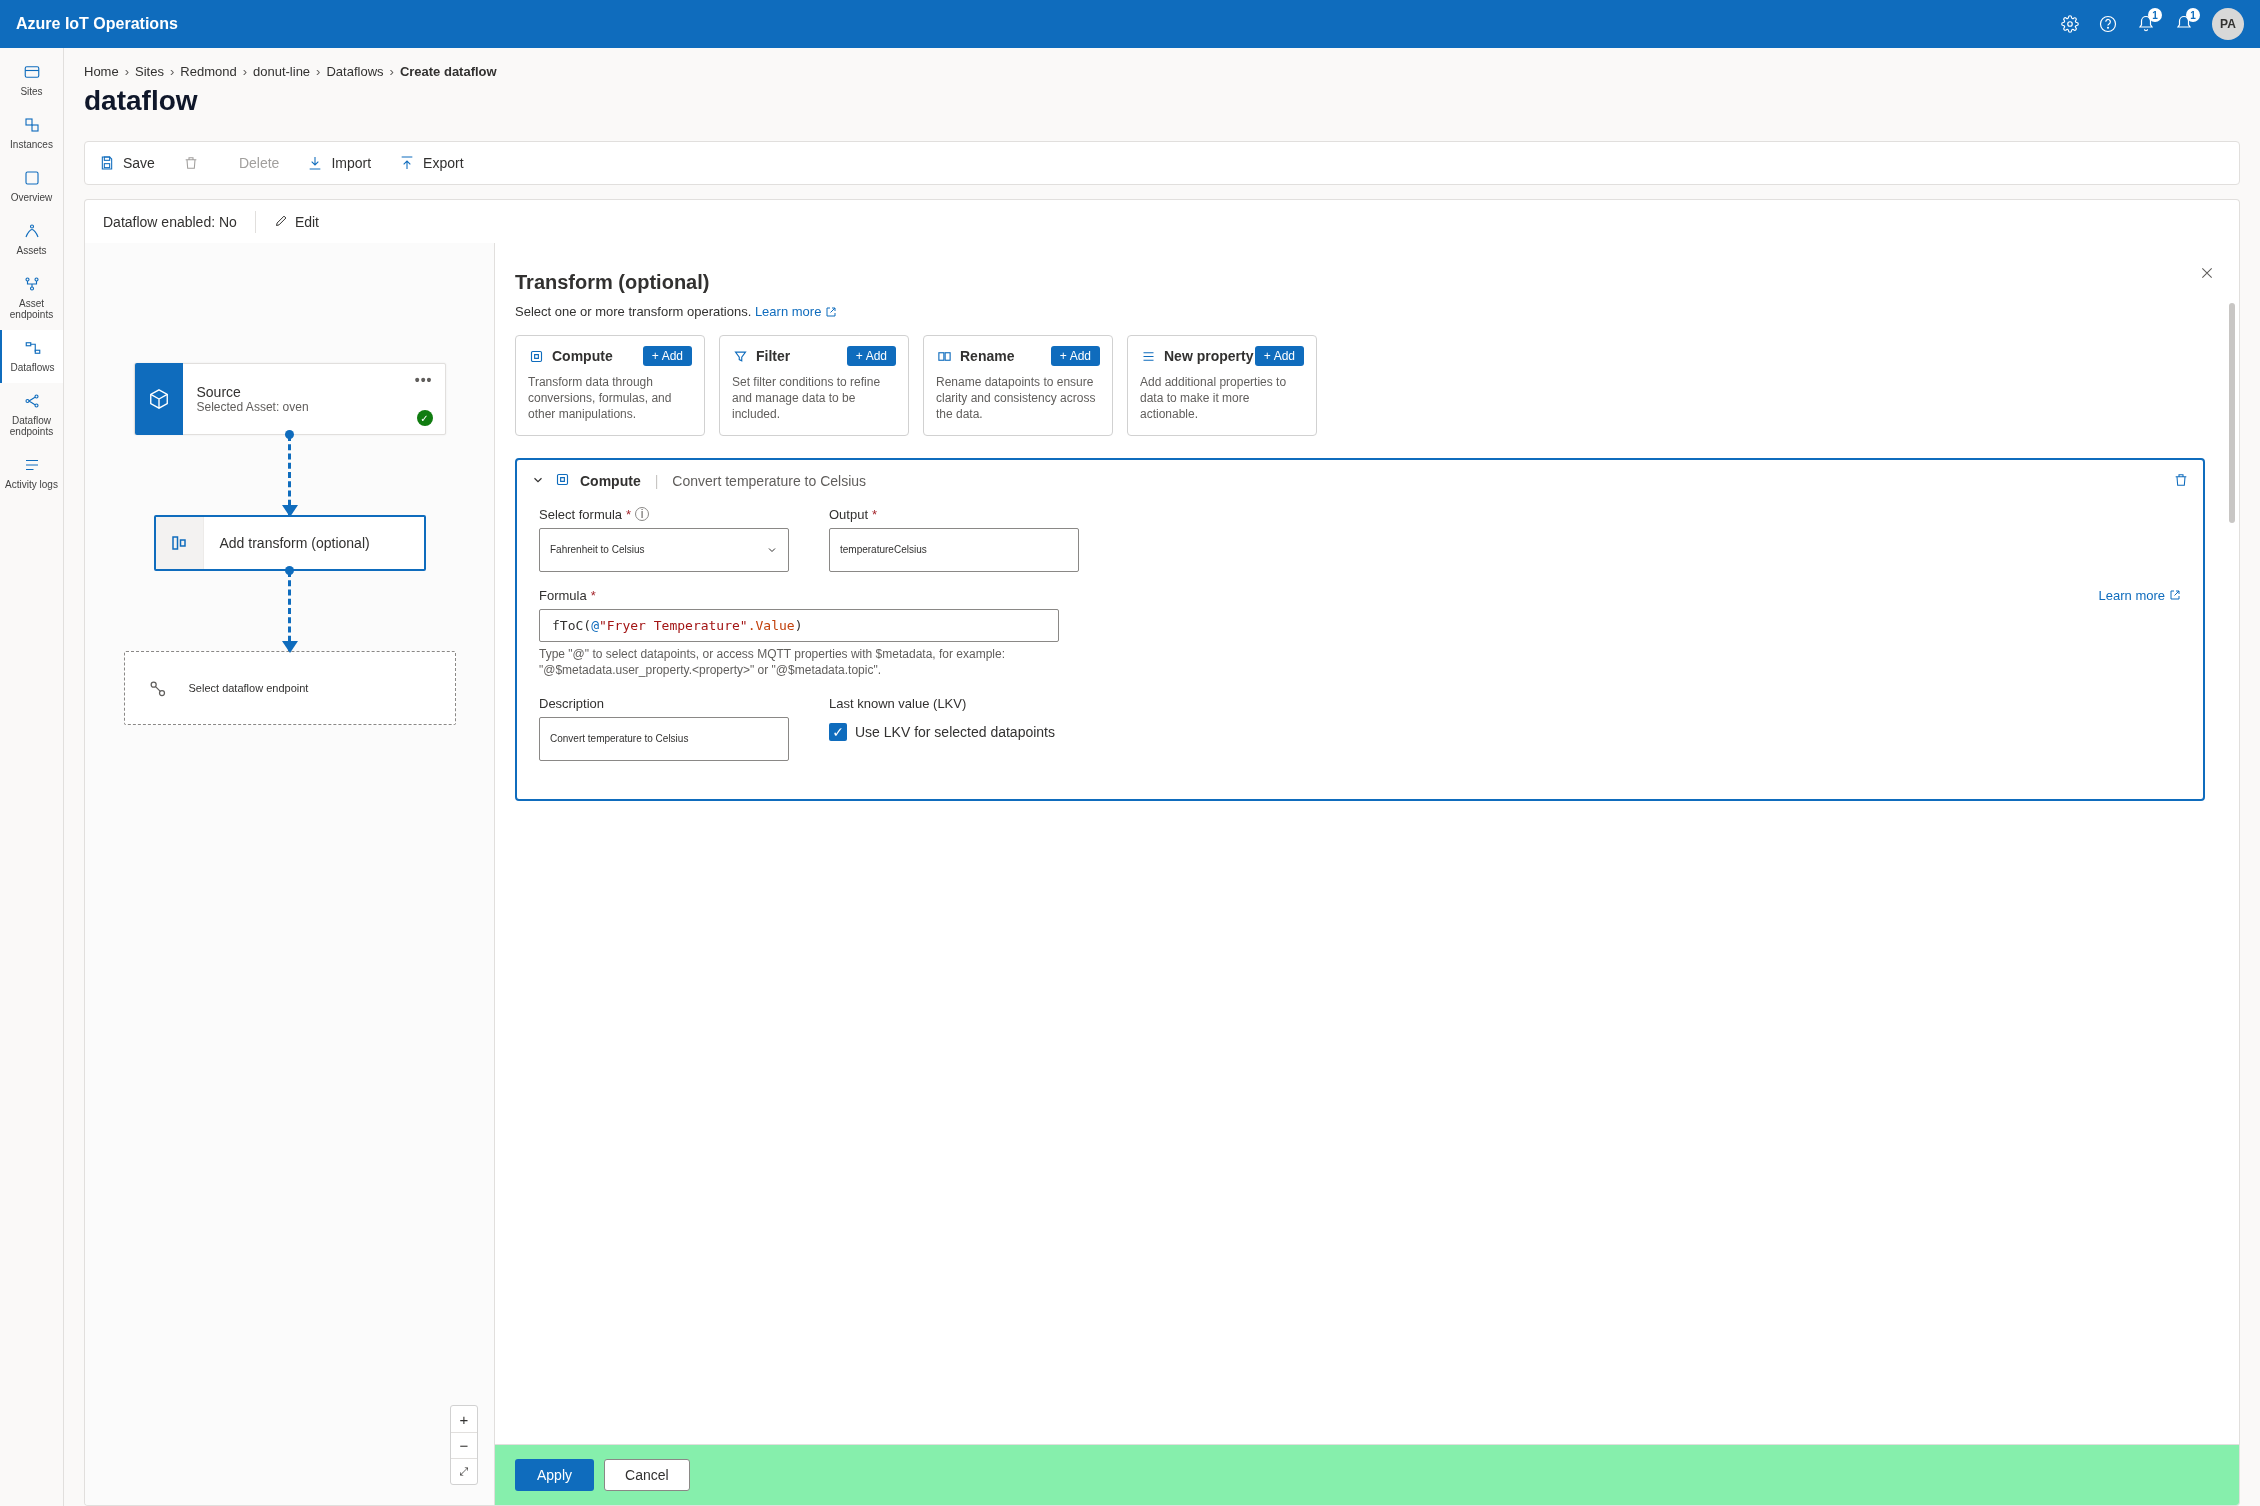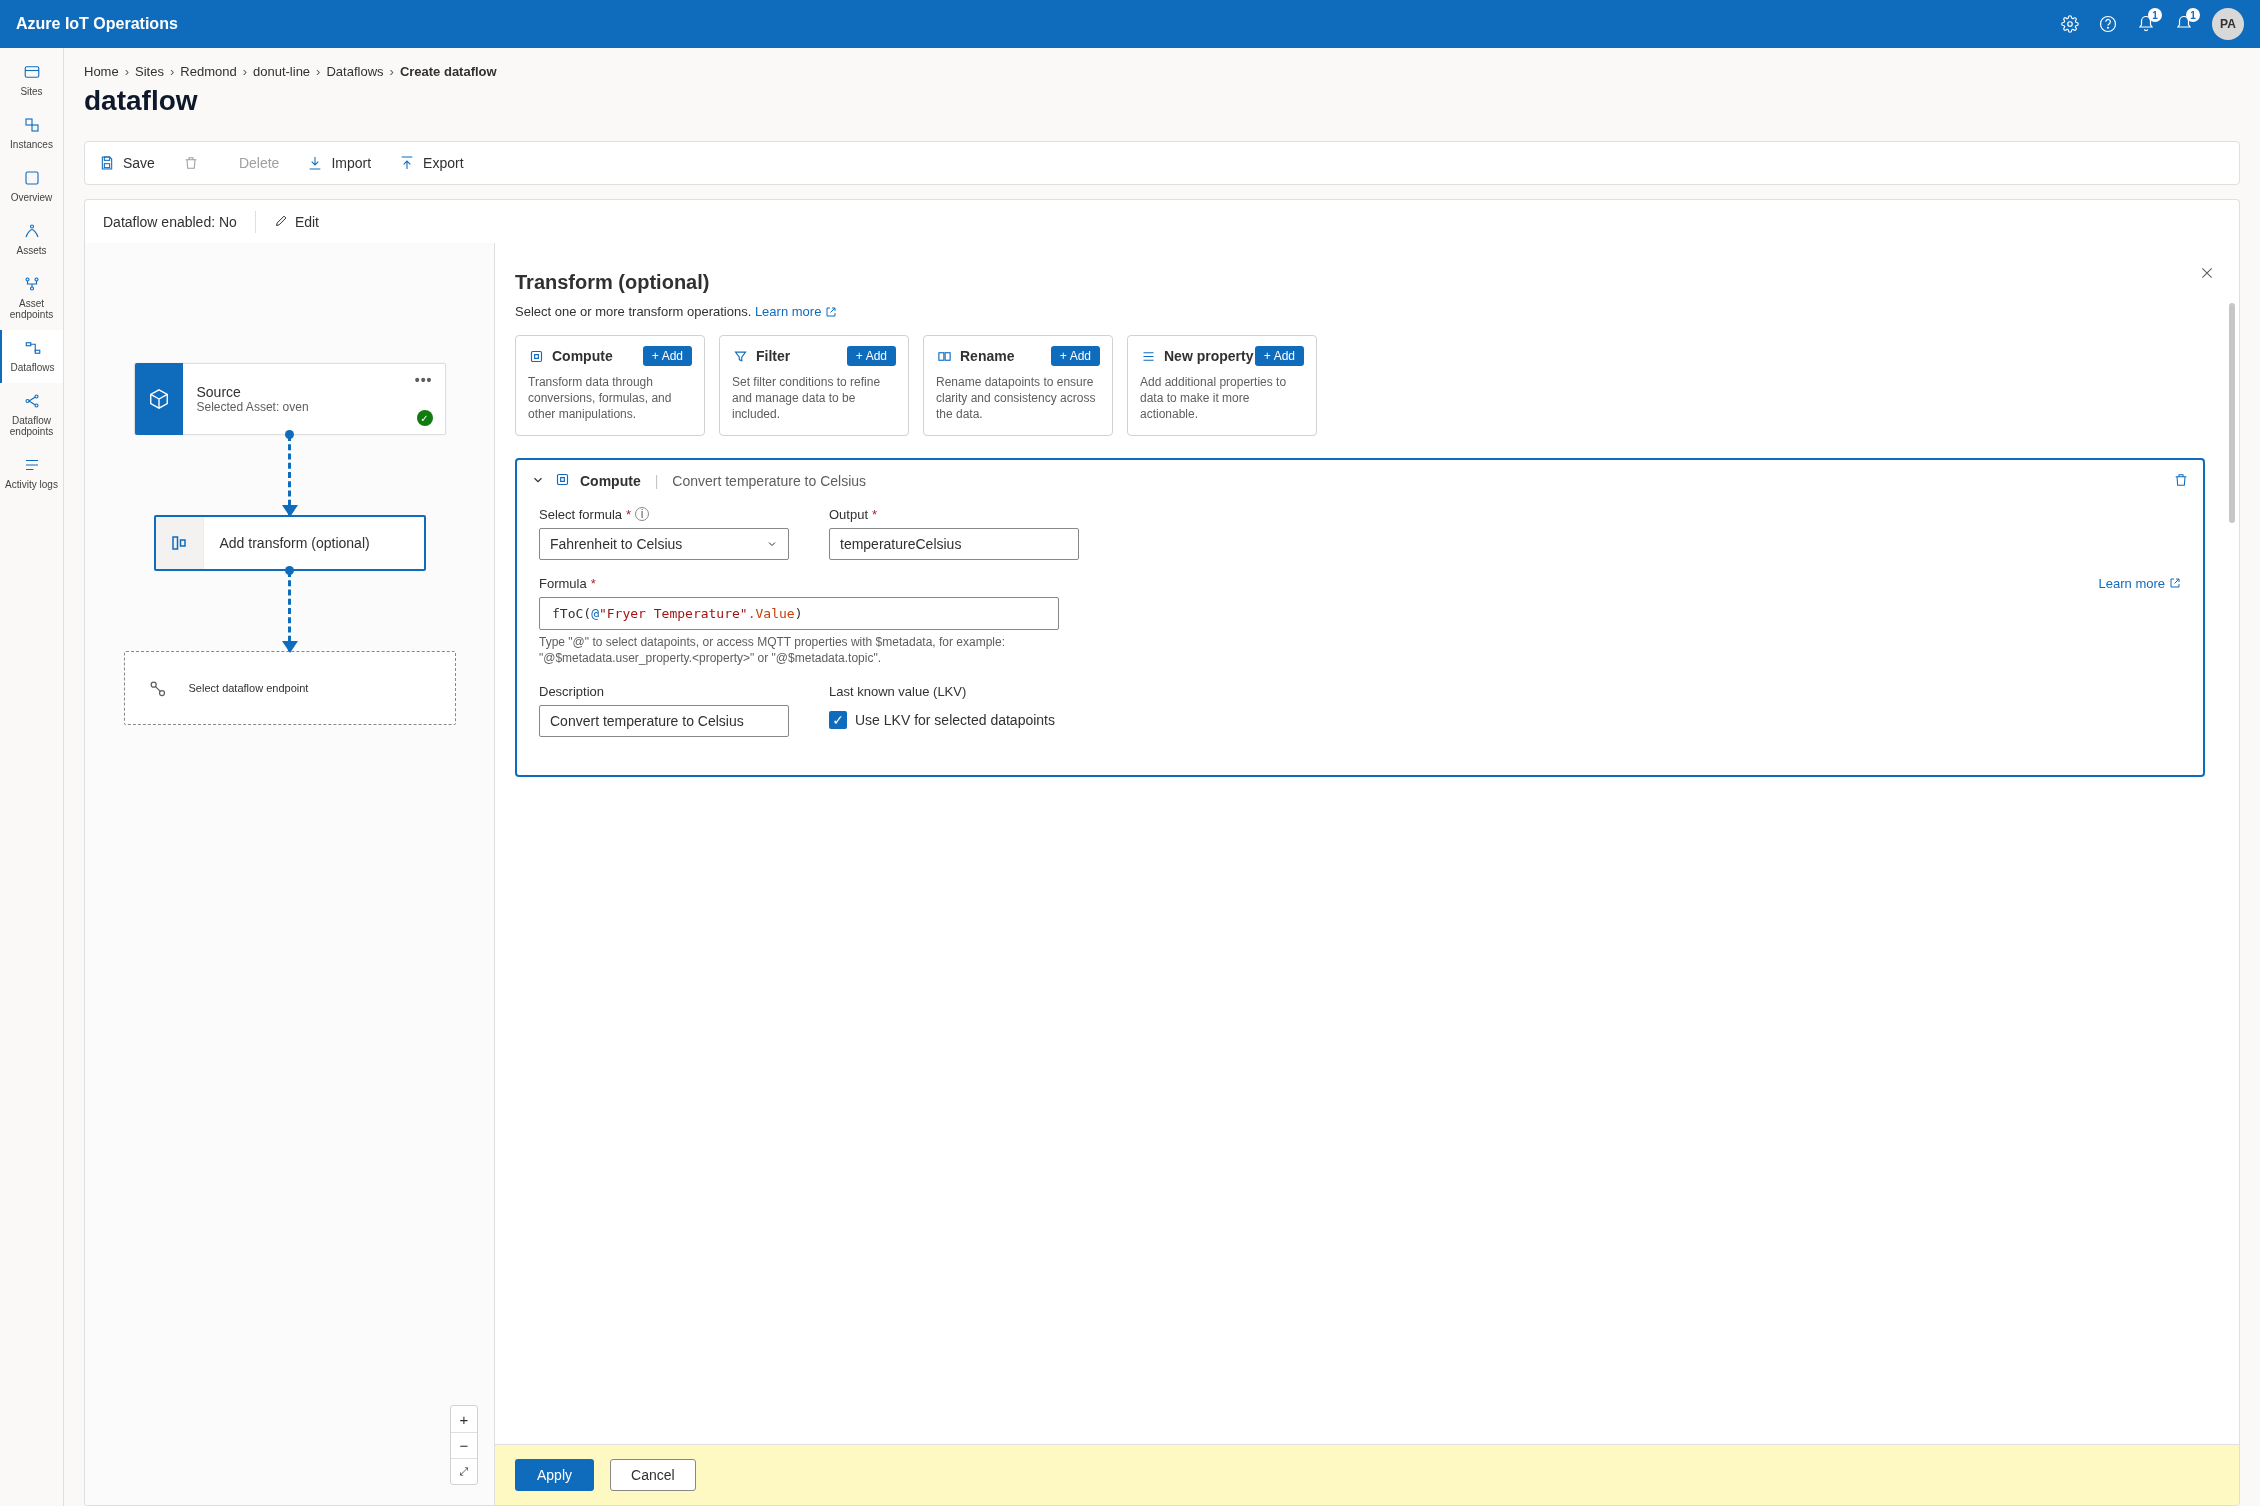--- a/index.html
+++ b/index.html
@@ -104,40 +104,40 @@
 .cb-head .sep2 { color:#c8c6c4; margin:0 4px; }
 .cb-head .sub { color:#605e5c; }
 .cb-head .trash { margin-left:auto; color:#0f6cbd; cursor:pointer; }
 .cb-body { padding:4px 22px 22px; }
 .frow { display:flex; gap:40px; margin-bottom:16px; }
 .fcol { display:flex; flex-direction:column; gap:6px; }
 .flabel { font-size:13px; font-weight:400; color:#323130; display:flex; align-items:center; gap:4px; }
 .req { color:#a4262c; }
 .info-icon { color:#605e5c; font-size:12px; border:1px solid #8a8886; border-radius:50%; width:14px; height:14px; display:inline-flex; align-items:center; justify-content:center; font-style:normal; cursor:pointer; }
 .select, .textin {
-  height:32px; border:1px solid #8a8886; border-radius:2px; background:#fff;
-  padding:0 10px; font-size:14px; color:#323130; display:flex; align-items:center; justify-content:space-between;
+  height:44px; border:1px solid #8a8886; border-radius:2px; background:#fff;
+  padding:0 10px; font-size:10px; color:#323130; display:flex; align-items:center; justify-content:space-between;
 }
 .select { width:250px; cursor:pointer; }
 .textin { width:250px; }
 .formula-row { display:flex; justify-content:space-between; align-items:center; margin-bottom:6px; }
 .learn { color:#0f6cbd; font-size:13px; text-decoration:none; display:flex; align-items:center; gap:4px; }
 .codebox {
   border:1px solid #8a8886; border-radius:2px; padding:8px 12px; font-family:Consolas,Menlo,monospace;
   font-size:13px; background:#fff; margin-bottom:4px; width:520px;
 }
 .codebox .fn { color:#323130; }
 .codebox .p { color:#323130; }
 .codebox .at { color:#0f6cbd; }
 .codebox .str { color:#a31515; }
 .codebox .dot { color:#c2410c; }
 .hint { font-size:12px; color:#605e5c; line-height:1.35; margin-bottom:18px; width:520px; }
 .checkbox { width:18px; height:18px; background:#0f6cbd; border-radius:2px; display:inline-flex; align-items:center; justify-content:center; color:#fff; cursor:pointer; margin-right:8px; }
 .panel-footer {
-  border-top:1px solid #e1dfdd; padding:14px 20px; display:flex; gap:16px; background:#fef9c3;
+  border-top:1px solid #e1dfdd; padding:14px 20px; display:flex; gap:10px; background:#86efac;
 }
 .btn-primary { background:#0f6cbd; color:#fff; border:none; border-radius:3px; height:32px; padding:0 22px; font-size:14px; cursor:pointer; }
 .btn-secondary { background:#fff; color:#323130; border:1px solid #8a8886; border-radius:3px; height:32px; padding:0 20px; font-size:14px; cursor:pointer; }
 .scrollbar { position:absolute; right:4px; top:60px; width:6px; height:220px; background:#c8c6c4; border-radius:3px; }
 
 
 .node-src {
   width:312px; height:72px; background:#fff; border:1px solid #e1dfdd; border-radius:2px;
   display:flex; align-items:center; position:relative; box-shadow:0 0 2px rgba(0,0,0,0.08);
 }

